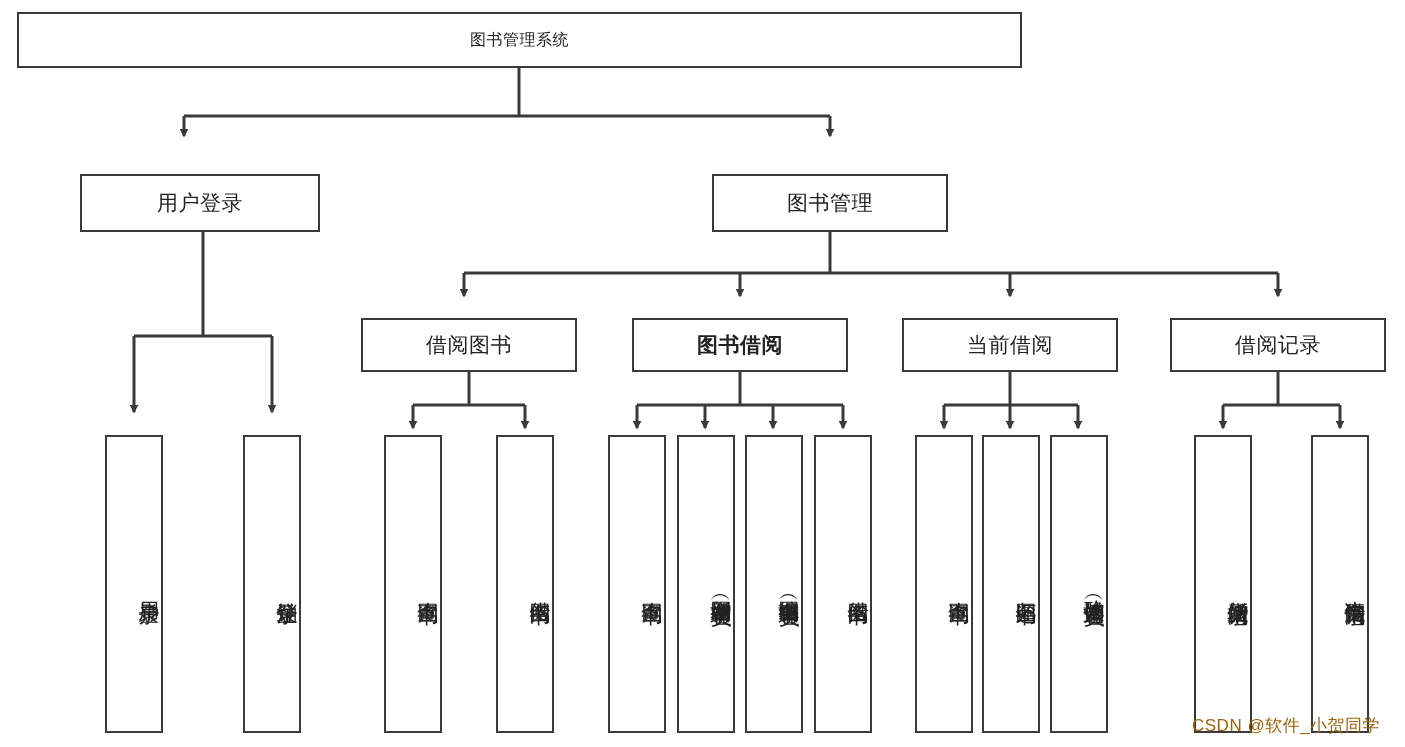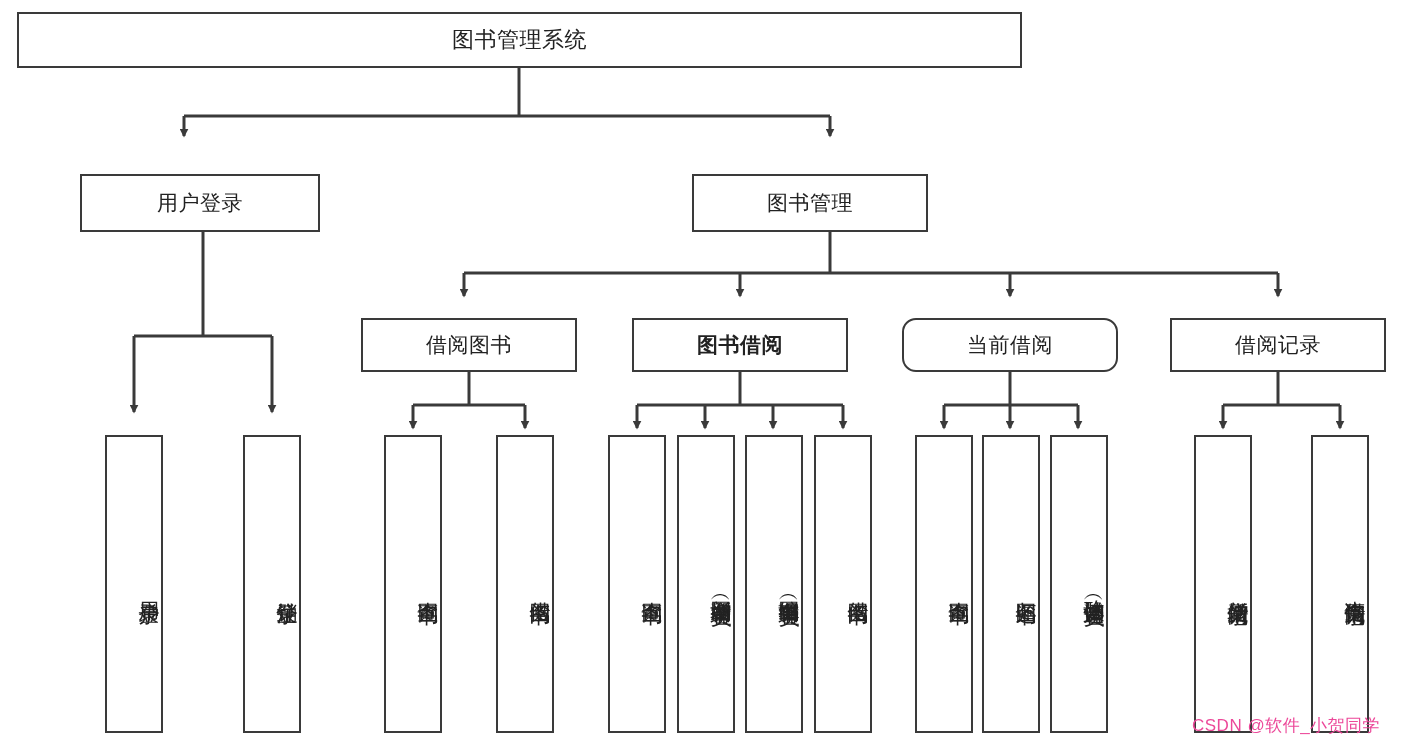--- a/index.html
+++ b/index.html
@@ -50,25 +50,25 @@
     align-items: flex-start;
     justify-content: center;
   }
   .node.vert .vtext {
     writing-mode: vertical-rl;
     text-orientation: upright;
     white-space: nowrap;
     display: block;
   }
   .node.root {
-    font-size: 22px;
+    font-size: 16px;
   }
   .watermark {
     position: absolute;
-    color: #ec4899;
+    color: #a16207;
     font-size: 17px;
     white-space: nowrap;
     letter-spacing: 0.5px;
     user-select: none;
   }
 </style>
 </head>
 <body>
 
 <div id="canvas">
@@ -120,27 +120,27 @@
       <path d="M1223,405 L1340,405"></path>
       <path d="M1223,405 L1223,428" marker-end="url(#arrow)"></path>
       <path d="M1340,405 L1340,428" marker-end="url(#arrow)"></path>
     </g>
   </svg>
 
   <div class="node horiz root" style="left:17px; top:12px; width:1005px; height:56px;">图书管理系统</div>
 
   <div class="node horiz" style="left:80px; top:174px; width:240px; height:58px;">用户登录</div>
 
-  <div class="node horiz" style="left:692px; top:174px; width:236px; height:58px;">图书管理</div>
+  <div class="node horiz" style="left:712px; top:174px; width:236px; height:58px;">图书管理</div>
 
   <div class="node horiz" style="left:361px; top:318px; width:216px; height:54px;">借阅图书</div>
 
   <div class="node horiz" style="left:632px; top:318px; width:216px; height:54px;font-weight:bold;">图书借阅</div>
 
-  <div class="node horiz" style="left:902px; top:318px; width:216px; height:54px;border-radius:14px;">当前借阅</div>
+  <div class="node horiz" style="left:902px; top:318px; width:216px; height:54px;">当前借阅</div>
 
   <div class="node horiz" style="left:1170px; top:318px; width:216px; height:54px;">借阅记录</div>
 
   <div class="node vert" style="left:105px; top:435px; width:58px; height:298px;">
     <span class="vtext">用户登录</span>
   </div>
 
   <div class="node vert" style="left:243px; top:435px; width:58px; height:298px;">
     <span class="vtext">注销登录</span>
   </div>

